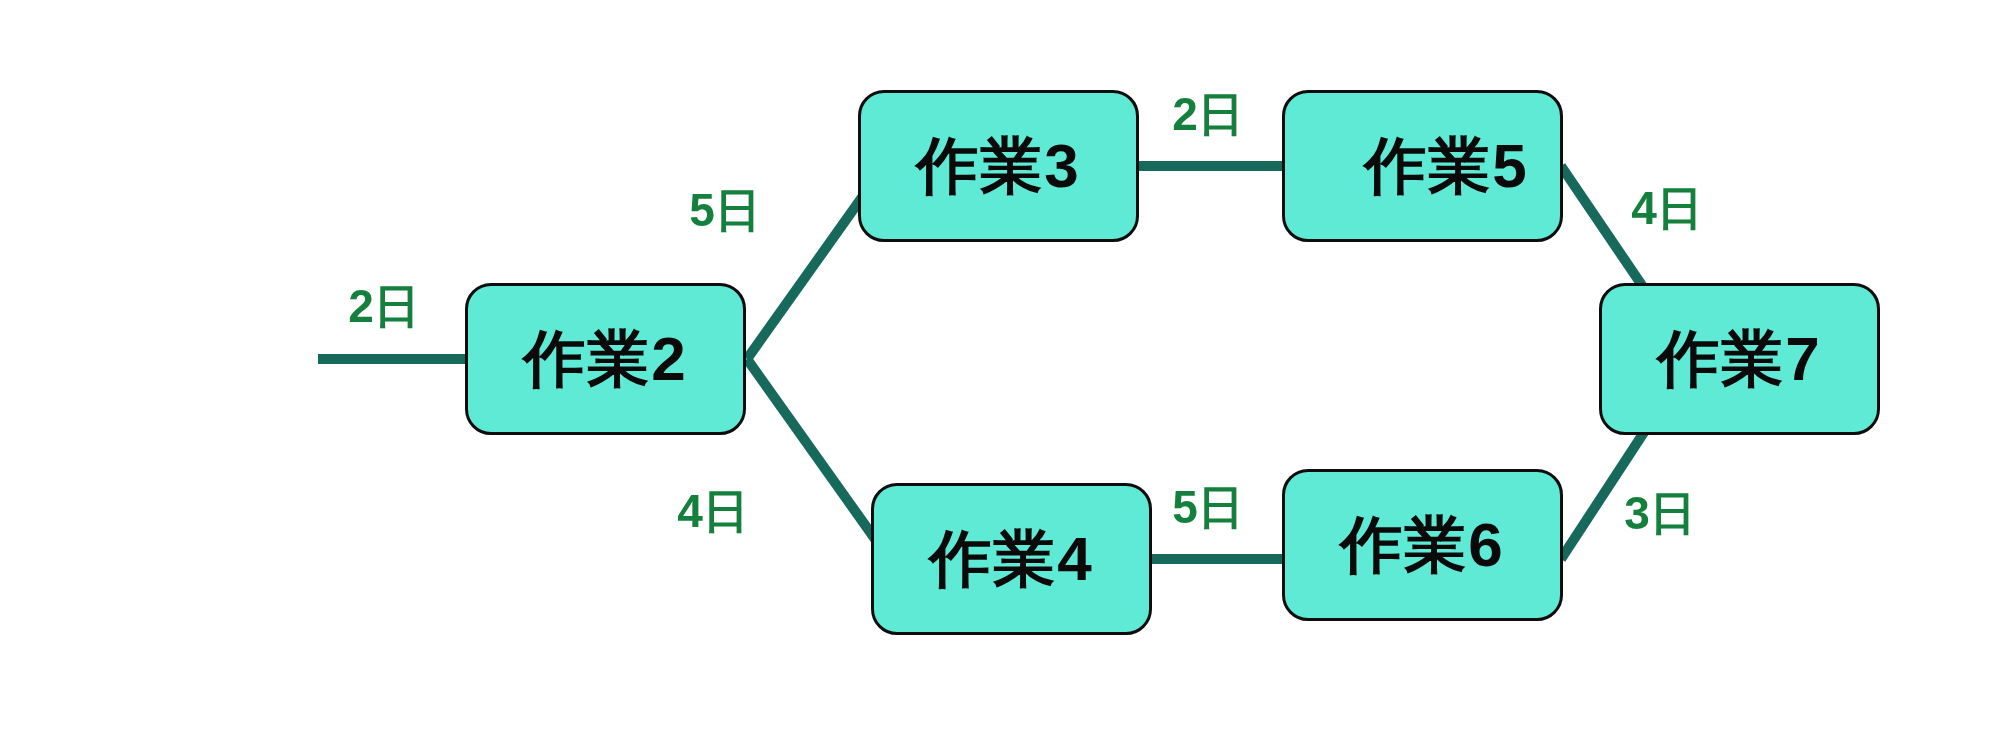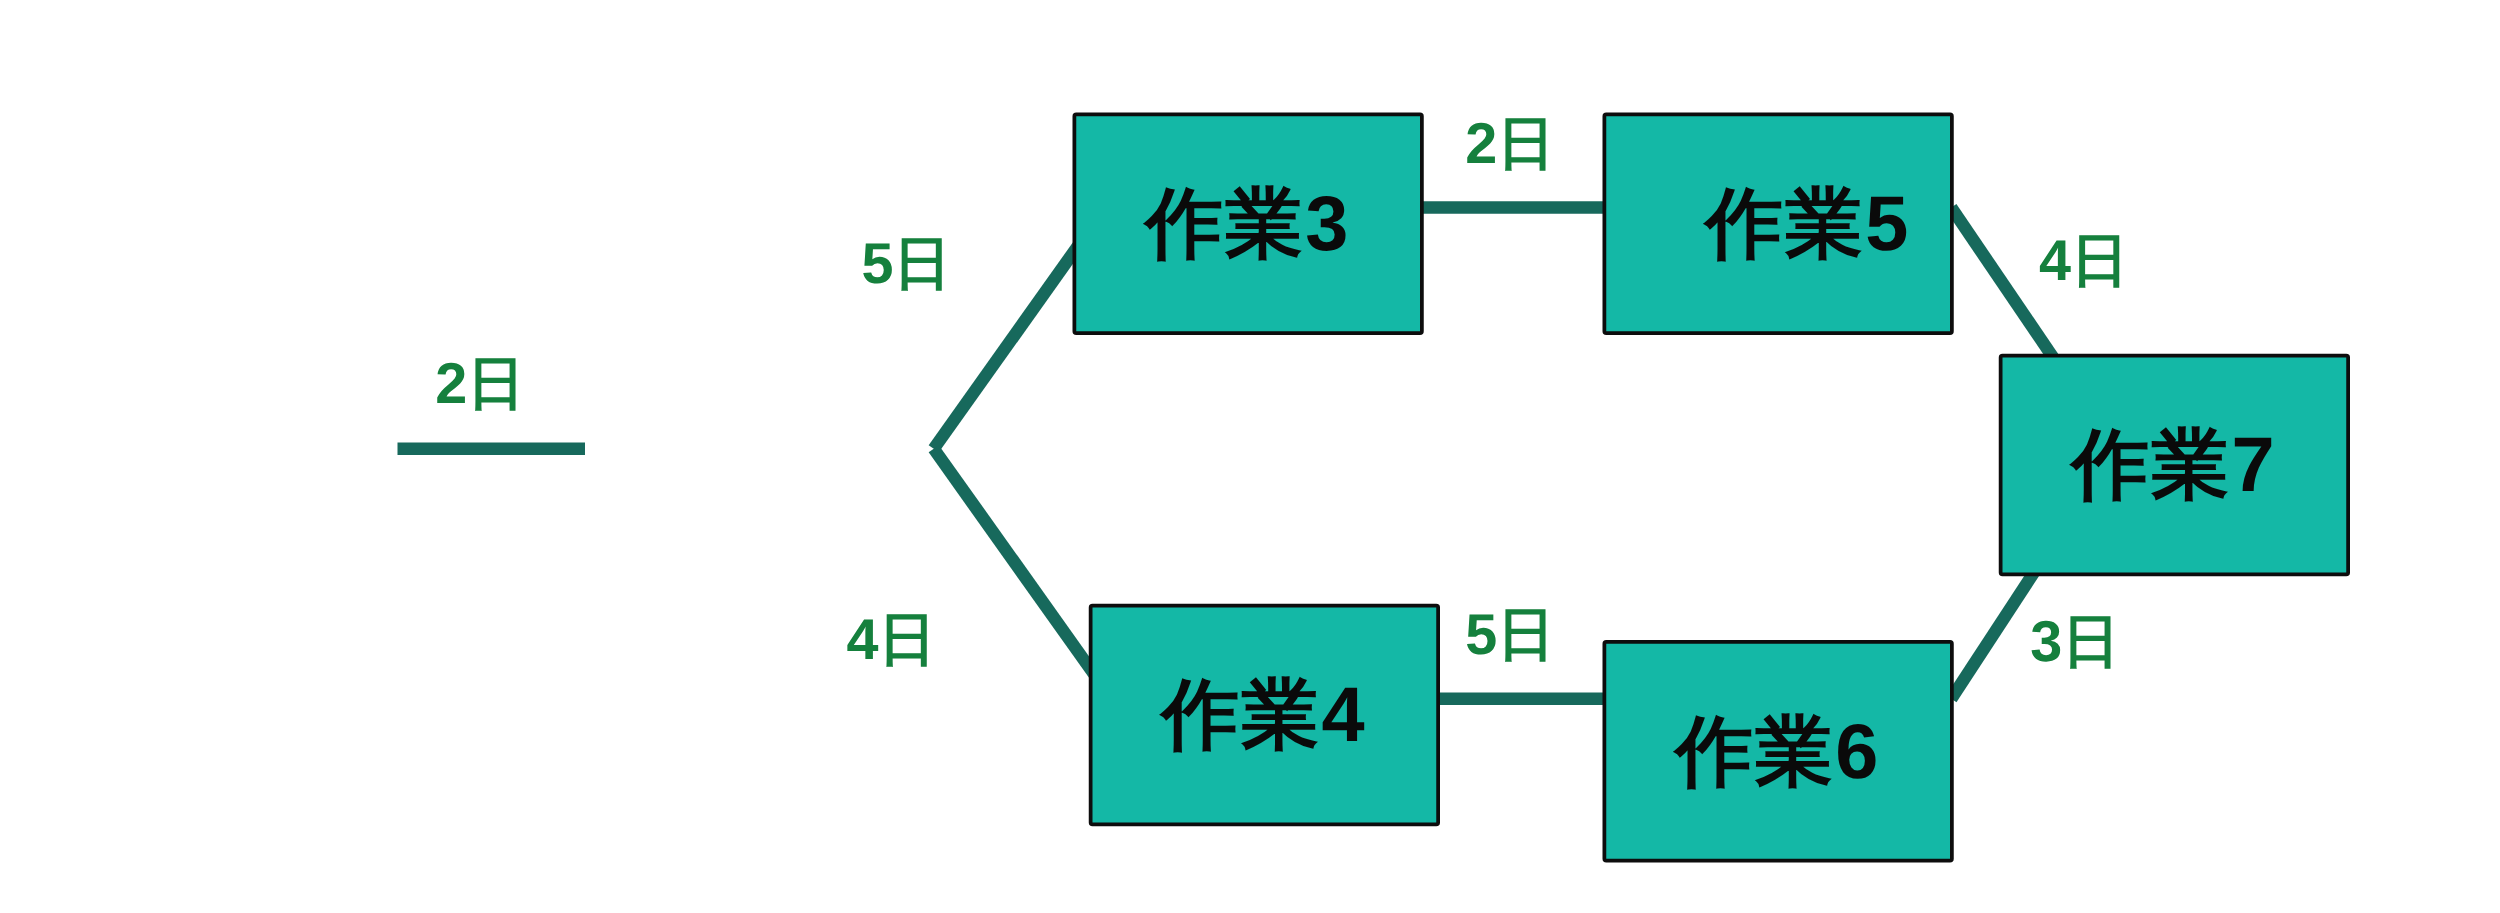--- a/index.html
+++ b/index.html
@@ -18,25 +18,25 @@
   .edges-layer {
     position: absolute;
     left: 0;
     top: 0;
     width: 2000px;
     height: 730px;
   }
   .node {
     position: absolute;
     width: 281px;
-    height: 178px;
+    height: 152px;
     box-sizing: border-box;
-    background: #14b8a6;
+    background: #5eead4;
     border: 3.5px solid #0d0d0d;
-    border-radius: 3px;
+    border-radius: 26px;
     display: flex;
     align-items: center;
     justify-content: center;
     font-size: 62px;
     font-weight: 700;
     letter-spacing: 2px;
     color: #0a0a0a;
     white-space: nowrap;
   }
   .edge-label {
@@ -63,28 +63,29 @@
     <line x1="318" y1="359" x2="468" y2="359" stroke="#17695c" stroke-width="10"></line>
     <line x1="747" y1="359" x2="880" y2="172" stroke="#17695c" stroke-width="10"></line>
     <line x1="747" y1="359" x2="880" y2="546" stroke="#17695c" stroke-width="10"></line>
     <line x1="1137" y1="166" x2="1284" y2="166" stroke="#17695c" stroke-width="10"></line>
     <line x1="1137" y1="559" x2="1284" y2="559" stroke="#17695c" stroke-width="10"></line>
     <line x1="1561" y1="166" x2="1692" y2="359" stroke="#17695c" stroke-width="10"></line>
     <line x1="1561" y1="559" x2="1692" y2="359" stroke="#17695c" stroke-width="10"></line>
   </svg>
 
 
+  <div class="node" style="left:465px; top:283px;">作業2</div>
 
   <div class="node" style="left:858px; top:90px;">作業3</div>
 
   <div class="node" style="left:858px; top:483px;margin-left:13px;">作業4</div>
 
   <div class="node" style="left:1282px; top:90px;padding-left:48px;">作業5</div>
 
-  <div class="node" style="left:1282px; top:512px;">作業6</div>
+  <div class="node" style="left:1282px; top:469px;">作業6</div>
 
   <div class="node" style="left:1599px; top:283px;">作業7</div>
 
   <div class="edge-label" style="left:384px; top:307px;">2日</div>
 
   <div class="edge-label" style="left:725px; top:211px;">5日</div>
 
   <div class="edge-label" style="left:713px; top:512px;">4日</div>
 
   <div class="edge-label" style="left:1208px; top:115px;">2日</div>

